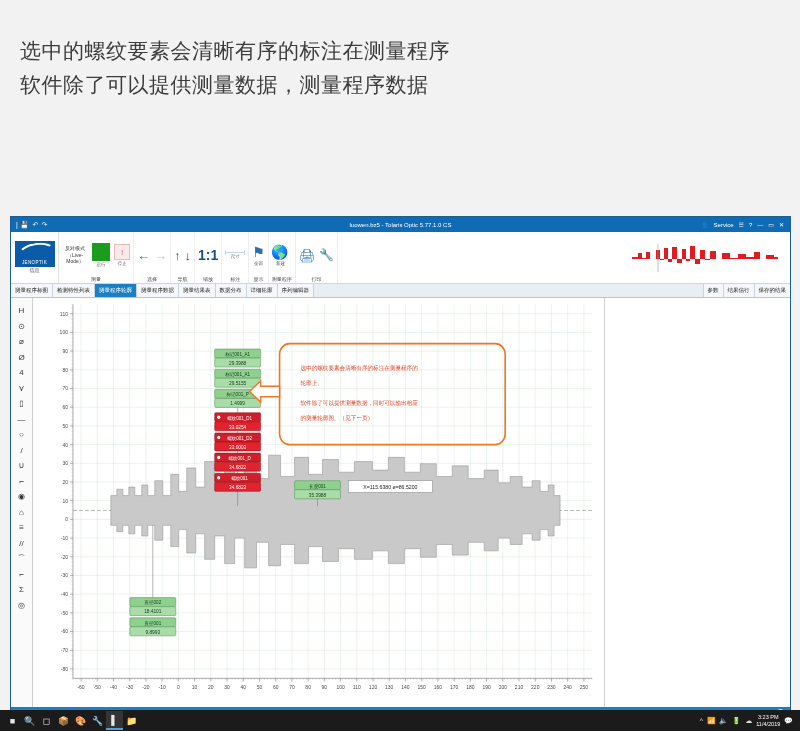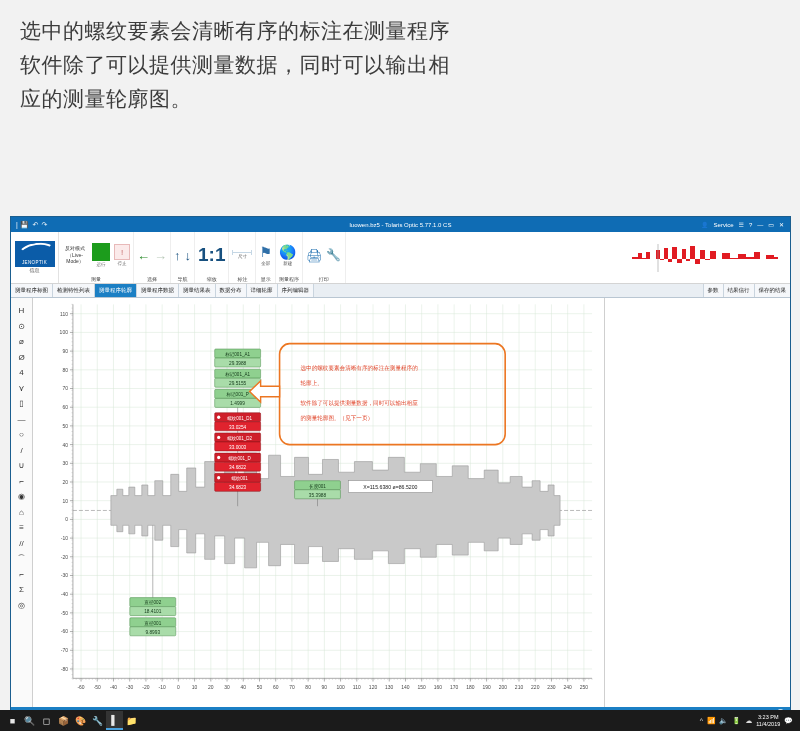--- a/index.html
+++ b/index.html
@@ -7,20 +7,21 @@
     width: 800px; height: 731px;
     font-family: "Liberation Sans", sans-serif;
     background: #f2f2f2;
     overflow: hidden;
   }
 
   
   .caption {
     padding: 14px 20px 8px 20px;
     background: #f2f2f2;
+    margin-top: 20px;
   }
   .caption p {
     font-size: 21px;
     line-height: 1.62;
     color: #3c3c3c;
     letter-spacing: .5px;
   }
 
   
   .app {
@@ -83,21 +84,21 @@
   .rib-item { display: flex; flex-direction: column; align-items: center; gap: 1px; }
   .rib-cap { font-size: 4.5px; color: #555; }
   .ic-mode { font-size: 5px; color: #333; line-height: 1.3; text-align: center; width: 26px; }
   .sq-green { width: 18px; height: 18px; background: #1c9c1c; }
   .sq-pink { width: 16px; height: 16px; background: #fbeaea; border: 1px solid #e8b9b9;
              display:flex;align-items:center;justify-content:center;font-size:8px;color:#c46b6b; }
   .arr { font-size: 13px; font-weight: bold; line-height: 1; }
   .arr.g { color: #2a8a2a; }
   .arr.gray { color: #b9c9b9; }
   .arr.b { color: #17507f; }
-  .scale11 { font-size: 19px; font-weight: bold; color: #17507f; }
+  .scale11 { font-size: 14px; font-weight: bold; color: #17507f; }
   .flagico { font-size: 14px; color: #2f6fa8; }
   .globeico { font-size: 14px; color: #b8cfb8; }
   .printico { font-size: 13px; color: #1f6fb0; }
   .wrenchico { font-size: 12px; color: #333; }
   .dim-line { width: 20px; height: 1px; background: #c5d7e5; position: relative; }
   .dim-line::before, .dim-line::after {
     content:""; position:absolute; top:-2px; width:1px; height:5px; background:#c5d7e5;
   }
   .dim-line::before { left:0; } .dim-line::after { right:0; }
 
@@ -163,22 +164,21 @@
   .tb-ico.sel { background: #343434; border-bottom: 2px solid #4aa3e0; }
   .tray { margin-left: auto; display: flex; align-items: center; gap: 4px; padding-right: 3px; }
   .clock { color: #fff; font-size: 5.5px; line-height: 1.25; text-align: center; }
   .tray-ico { color: #dcdcdc; font-size: 7px; }
 </style>
 </head>
 <body>
 
 <div class="caption">
   <p>选中的螺纹要素会清晰有序的标注在测量程序</p>
-  <p>软件除了可以提供测量数据，同时可以输出相</p>
-  <p>应的测量轮廓图。</p>
+  <p>软件除了可以提供测量数据，测量程序数据</p>
 </div>
 
 <div class="app">
 
   <div class="titlebar">
     <div class="tb-left">
       <span class="tb-glyph">|</span>
       <span class="tb-glyph">💾</span>
       <span class="tb-glyph">↶</span>
       <span class="tb-glyph">↷</span>

